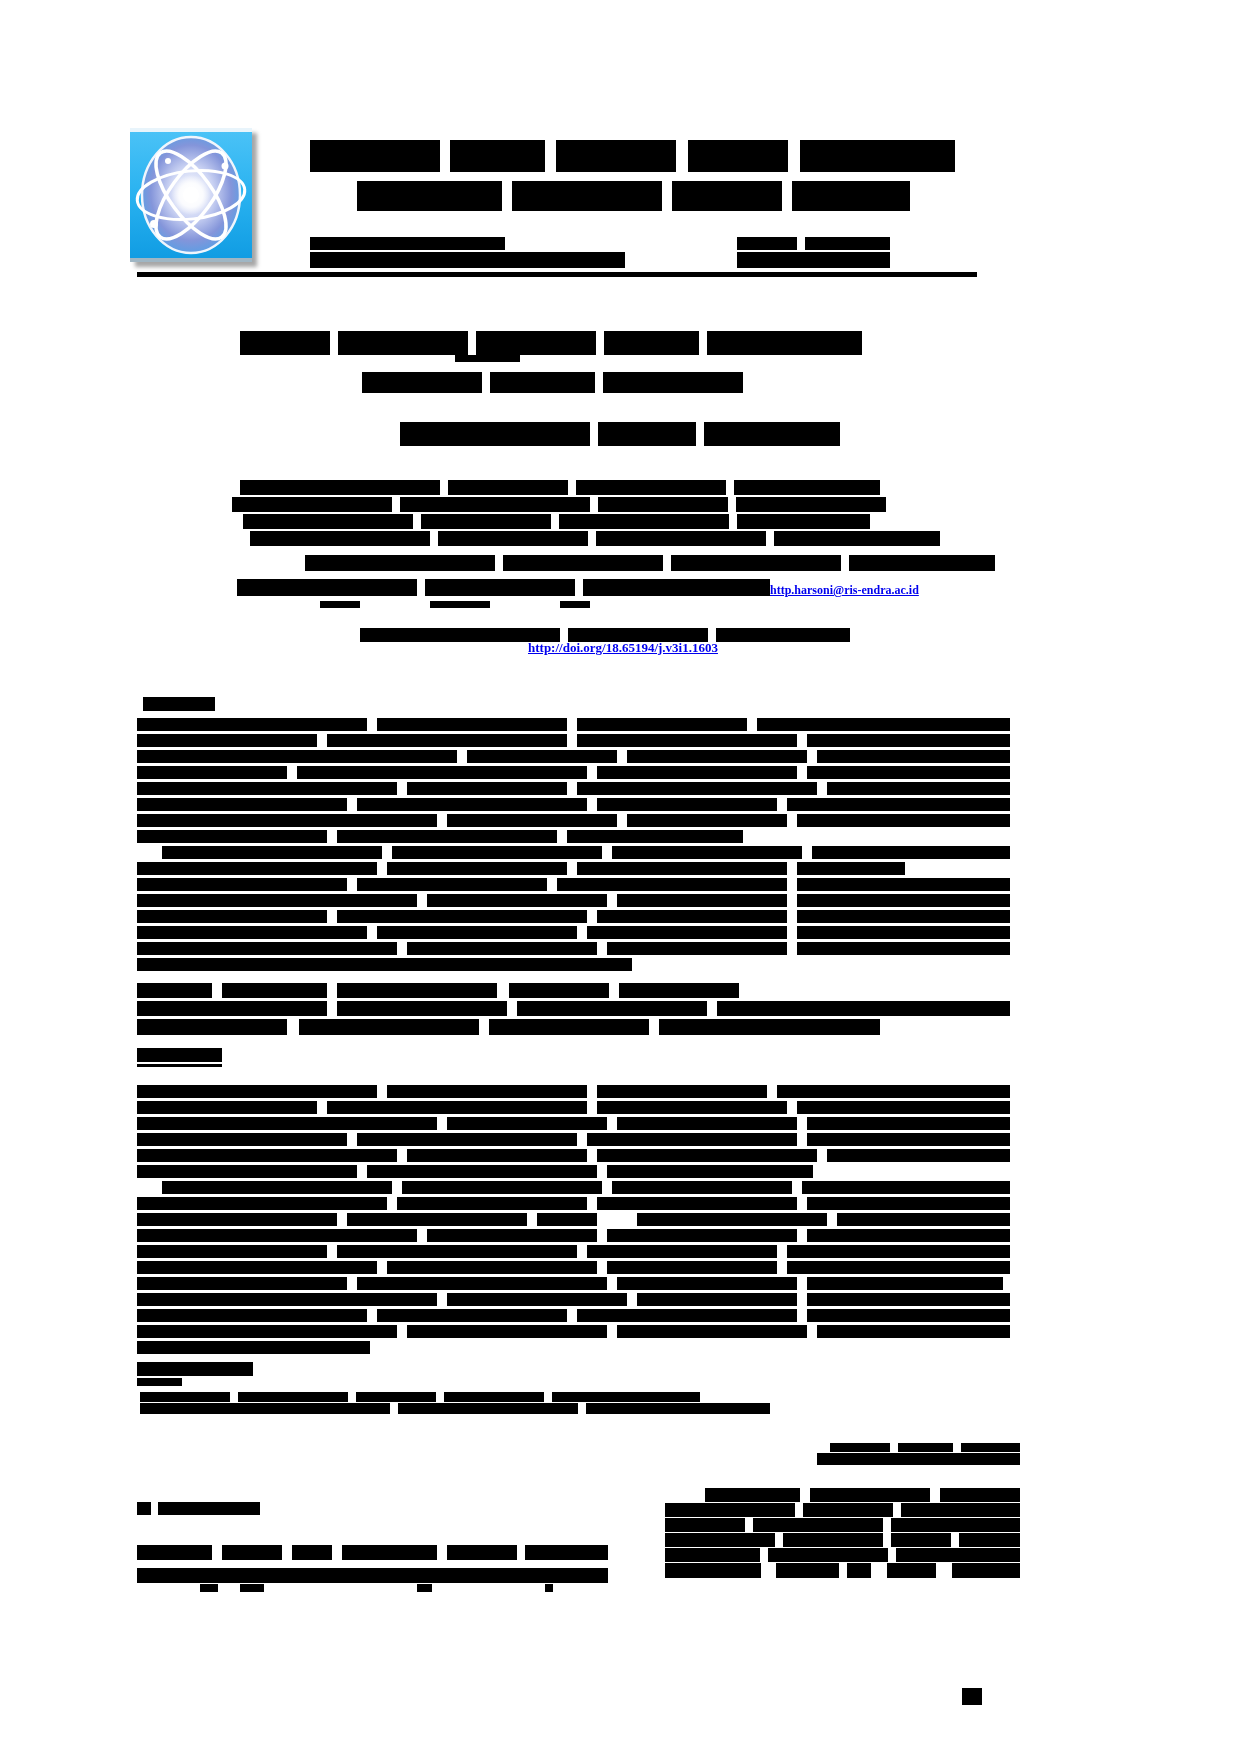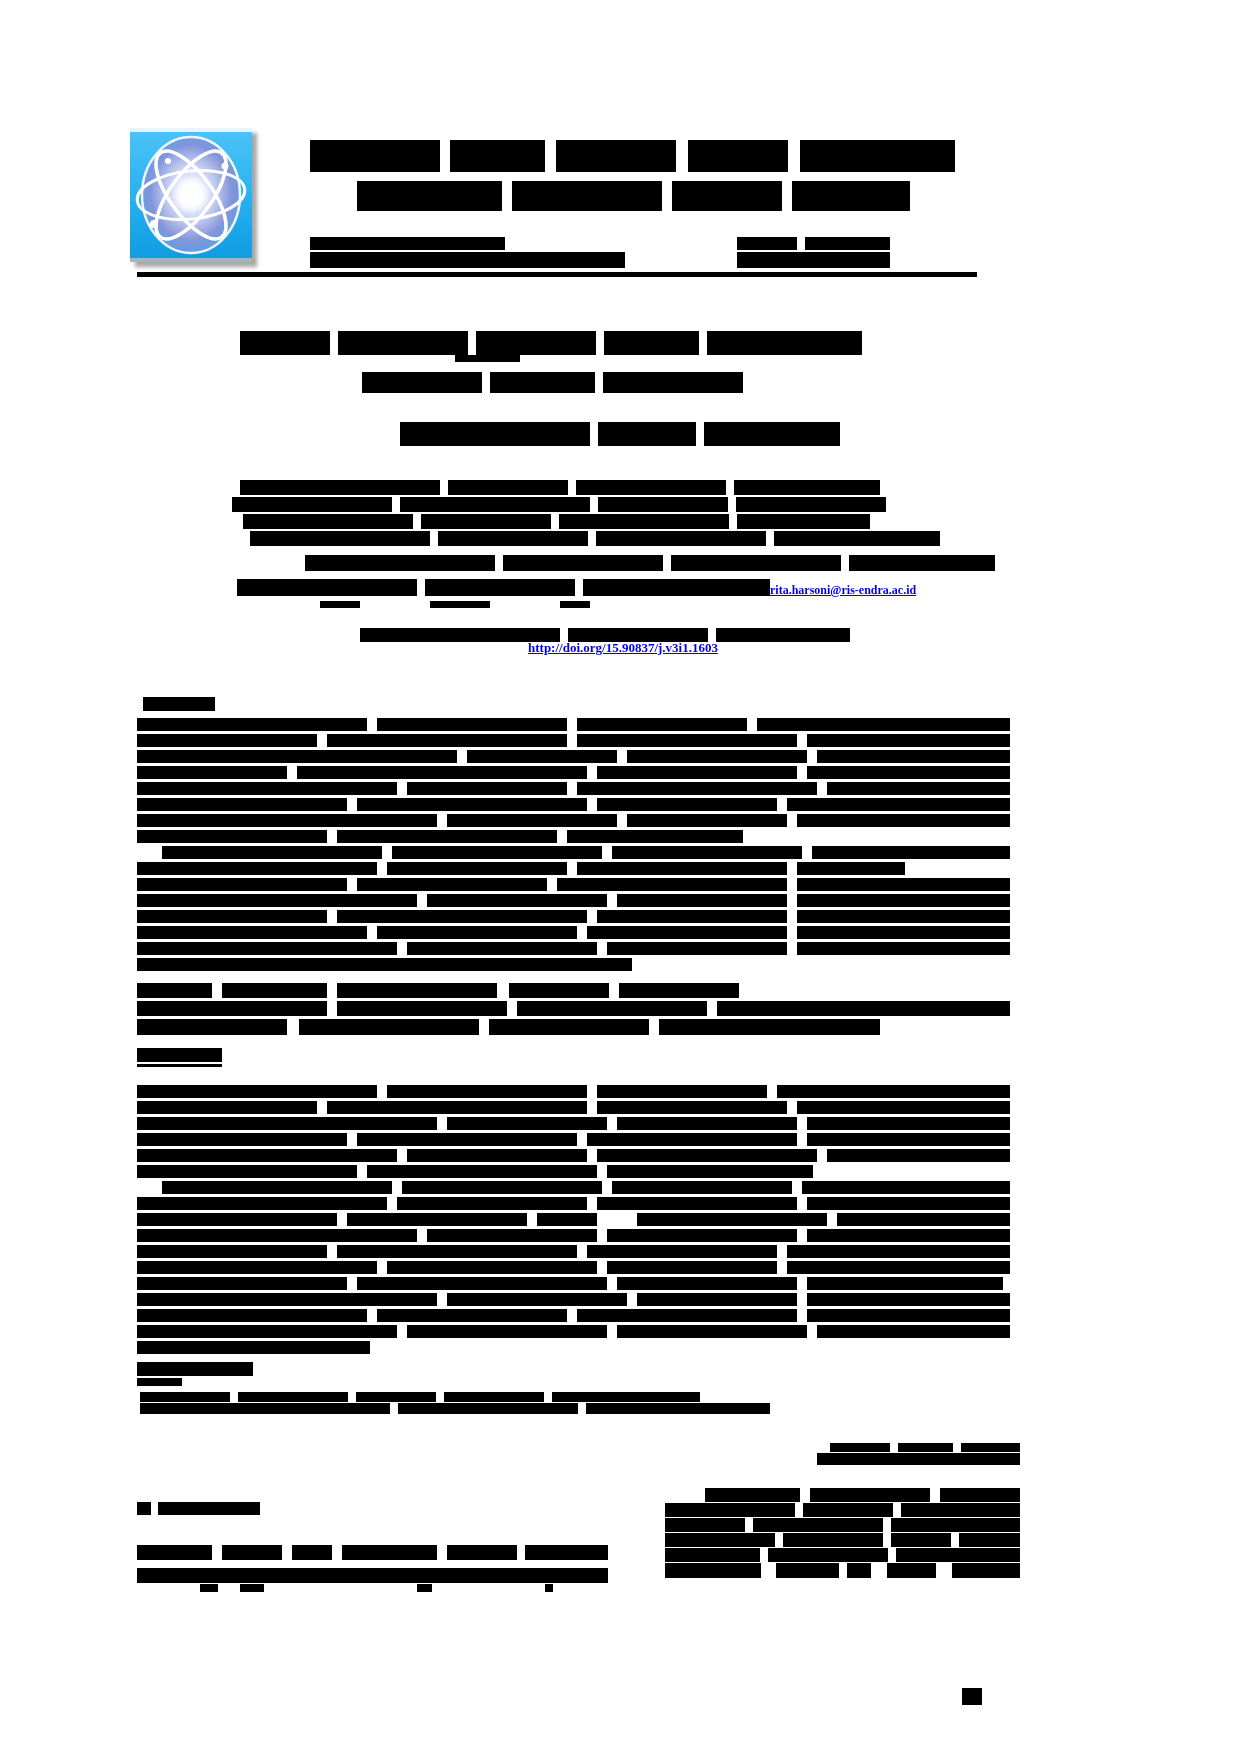--- a/index.html
+++ b/index.html
@@ -48,22 +48,22 @@
       <ellipse cx="61" cy="67" rx="52" ry="21" fill="none" stroke="#ffffff" stroke-width="3.5" transform="rotate(54 61 67)"></ellipse>
       <ellipse cx="61" cy="67" rx="54" ry="24" fill="none" stroke="#ffffff" stroke-width="3" transform="rotate(-6 61 67)"></ellipse>
       <circle cx="61" cy="67" r="20" fill="url(#coreGrad)"></circle>
       <circle cx="61" cy="67" r="8" fill="#ffffff"></circle>
       <circle cx="24" cy="96" r="4" fill="#ffffff"></circle>
       <circle cx="95" cy="38" r="3.5" fill="#ffffff"></circle>
       <circle cx="38" cy="33" r="3" fill="#ffffff"></circle>
     </svg>
   </div>
 
-  <a class="link email-link">rita.harsoni@ris-endra.ac.id</a>
-  <a class="link doi-link">http://doi.org/15.90837/j.v3i1.1603</a>
+  <a class="link email-link">http.harsoni@ris-endra.ac.id</a>
+  <a class="link doi-link">http://doi.org/18.65194/j.v3i1.1603</a>
 
   <div id="redactions">
       <div class="bar" style="left: 310px; top: 140px; width: 130px; height: 32px; background: rgb(0, 0, 0);"></div>
       <div class="bar" style="left: 450px; top: 140px; width: 95px; height: 32px; background: rgb(0, 0, 0);"></div>
       <div class="bar" style="left: 556px; top: 140px; width: 120px; height: 32px; background: rgb(0, 0, 0);"></div>
       <div class="bar" style="left: 688px; top: 140px; width: 100px; height: 32px; background: rgb(0, 0, 0);"></div>
       <div class="bar" style="left: 800px; top: 140px; width: 155px; height: 32px; background: rgb(0, 0, 0);"></div>
       <div class="bar" style="left: 357px; top: 181px; width: 145px; height: 30px; background: rgb(0, 0, 0);"></div>
       <div class="bar" style="left: 512px; top: 181px; width: 150px; height: 30px; background: rgb(0, 0, 0);"></div>
       <div class="bar" style="left: 672px; top: 181px; width: 110px; height: 30px; background: rgb(0, 0, 0);"></div>

